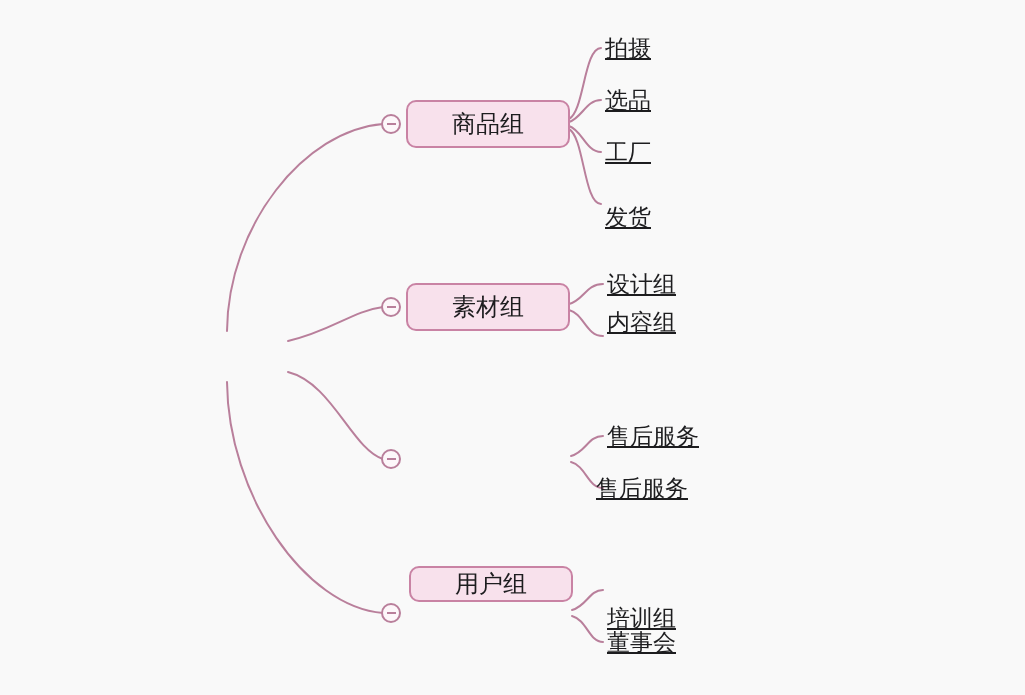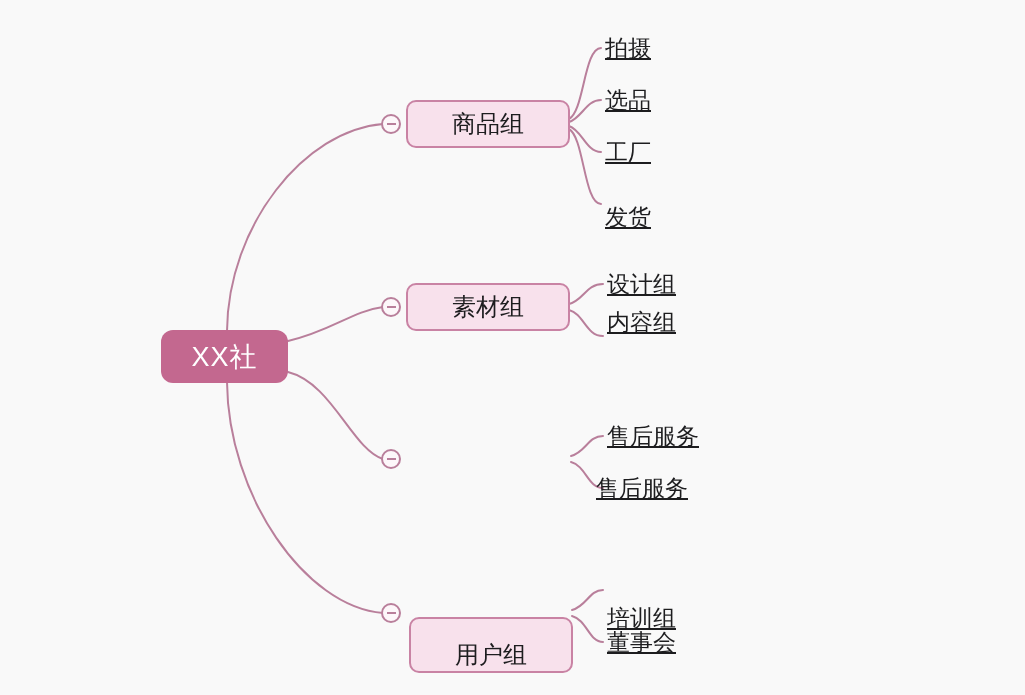--- a/index.html
+++ b/index.html
@@ -97,31 +97,28 @@
     <path d="M 569 304 C 584 300, 586 284, 603 284"></path>
     <path d="M 569 310 C 584 314, 586 336, 603 336"></path>
 
     <path d="M 571 456 C 586 452, 588 436, 603 436"></path>
     <path d="M 571 462 C 586 466, 588 488, 603 488"></path>
 
     <path d="M 572 610 C 587 606, 589 590, 603 590"></path>
     <path d="M 572 616 C 587 620, 589 642, 603 642"></path>
   </svg>
 
-  <div class="root-node" style="left:161px;top:330px;width:127px;height:53px;">
-    <span>XX社</span>
-  </div>
 
   <div class="branch-node" style="left:406px;top:100px;width:164px;height:48px;">
     <span>商品组</span>
   </div>
   <div class="branch-node" style="left:406px;top:283px;width:164px;height:48px;">
     <span>素材组</span>
   </div>
-  <div class="branch-node" style="left:409px;top:617px;width:164px;height:56px;align-items:flex-end;">
+  <div class="branch-node" style="left:409px;top:566px;width:164px;height:36px;">
     <span>用户组</span>
   </div>
 
   <div class="collapse" style="left:381px;top:114px;">
     <span class="minus"></span>
   </div>
   <div class="collapse" style="left:381px;top:297px;">
     <span class="minus"></span>
   </div>
   <div class="collapse" style="left:381px;top:449px;">

